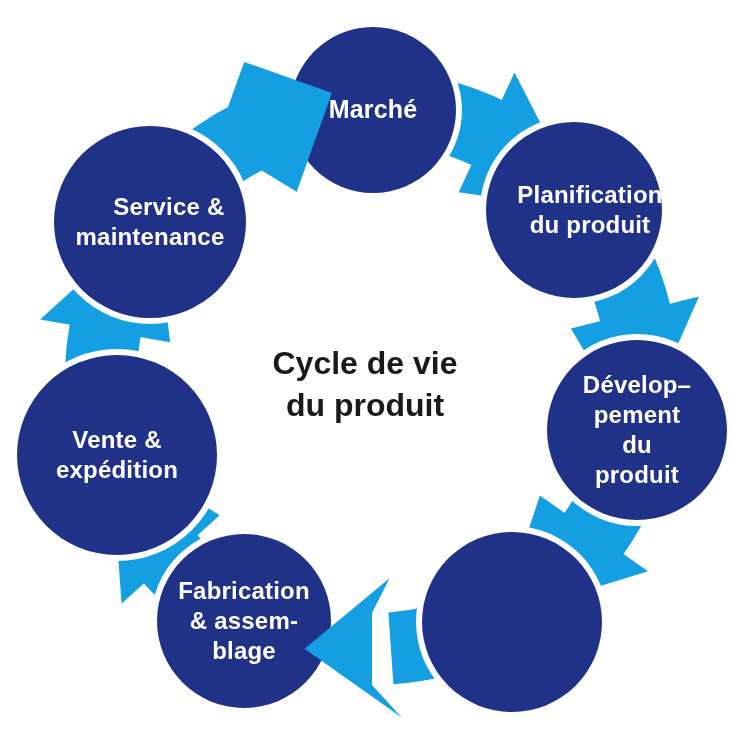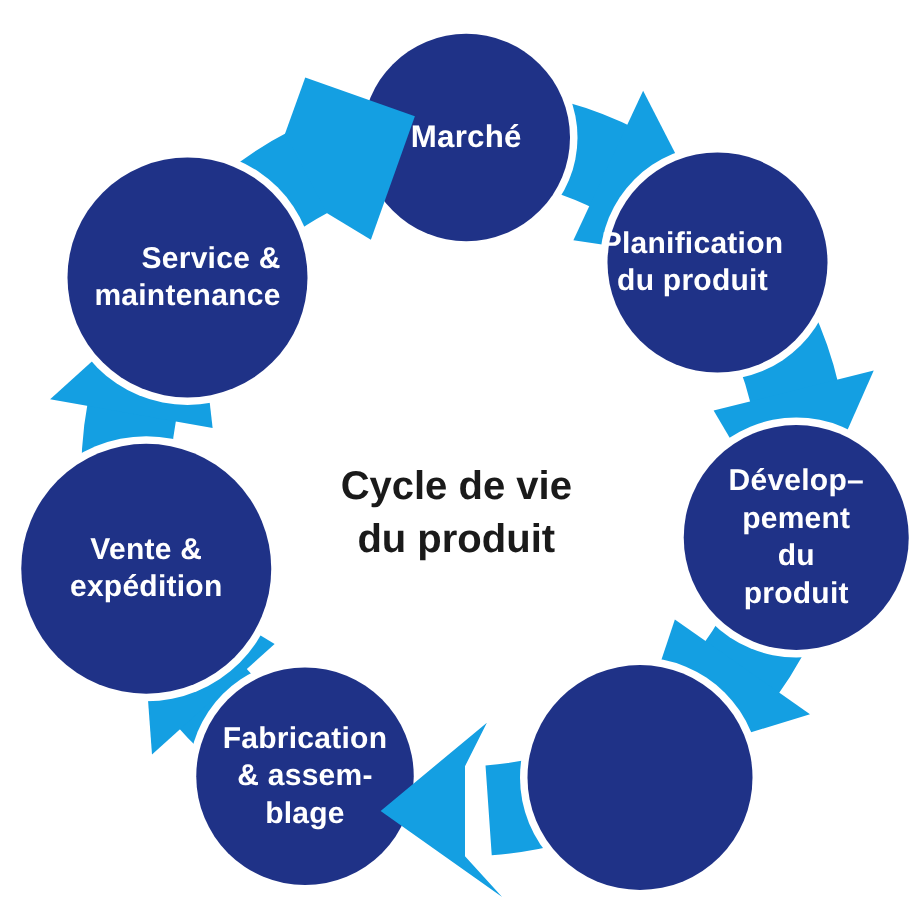--- a/index.html
+++ b/index.html
@@ -20,37 +20,36 @@
     transform:translate(-50%,-50%);
     color:var(--node-text,#ffffff);
     font-weight:bold;
     font-size:24px;
     line-height:1.25;
     text-align:center;
     white-space:pre-line;
     letter-spacing:0.2px;
   }
   .n-marche{left:373px;top:110px;font-size:25px;}
-  .n-planification{left:554px;top:210px;}
+  .n-planification{left:590px;top:210px;}
   .n-developpement{left:637px;top:430px;}
   .n-preparation{left:512px;top:622px;}
   .n-fabrication{left:244px;top:621px;}
   .n-vente{left:117px;top:455px;}
   .n-service{left:150px;top:222px;text-align:right;}
   .center-title{
     position:absolute;
     left:365px;top:385px;
     transform:translate(-50%,-50%);
     color:var(--title-text,#1a1a1a);
     font-weight:bold;
     font-size:32px;
     line-height:1.3;
     text-align:center;
     white-space:pre-line;
-    margin-top:25px;
   }
 </style>
 </head>
 <body>
 
 <div class="stage">
 
   <svg width="730" height="735" viewBox="0 0 730 735">
 
     <g class="bands">

